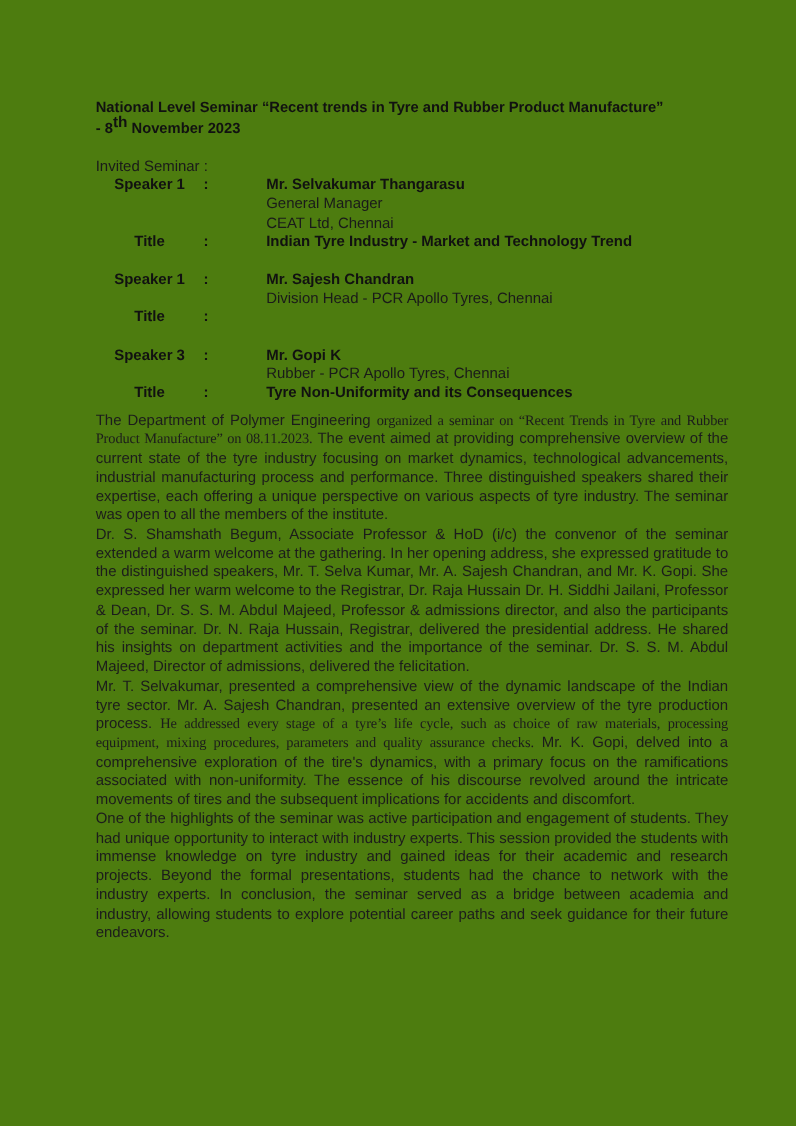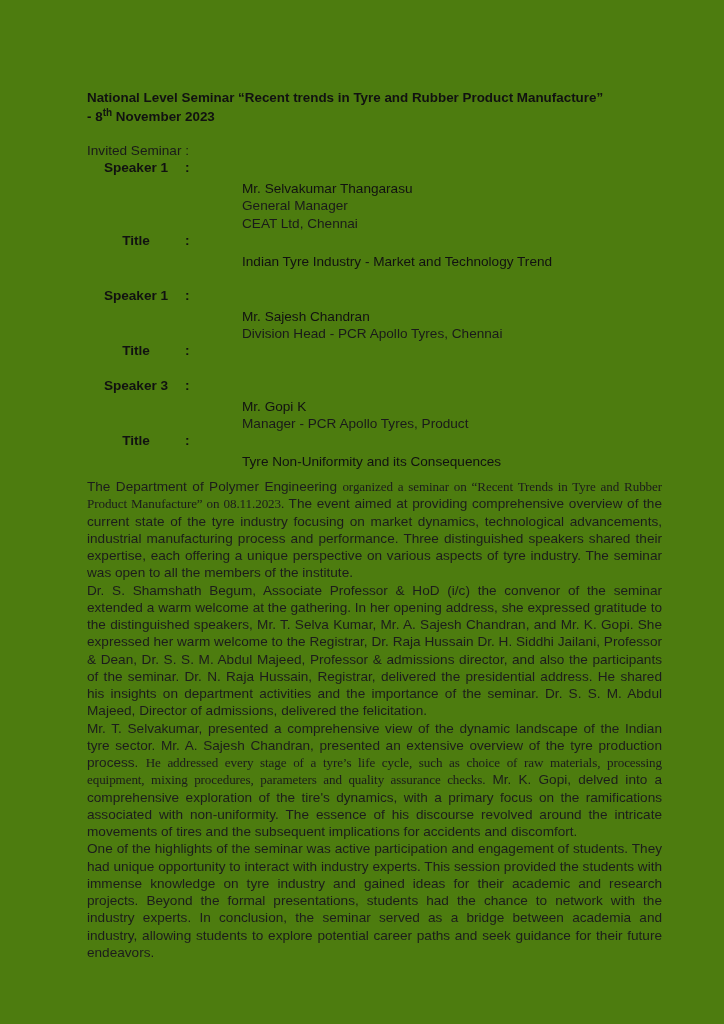--- a/index.html
+++ b/index.html
@@ -28,21 +28,21 @@
     font-size: 13.4px;
     line-height: 19px;
     color: #111111;
     margin: 0 0 16px 0;
   }
   .doc-title .tline {
     display: block;
     white-space: nowrap;
   }
   .doc-title sup {
-    font-size: 10px;
+    font-size: 14px;
     vertical-align: super;
     line-height: 0;
   }
   
   .invited-label {
     font-size: 13.6px;
     line-height: 17.2px;
     margin: 0;
   }
   .speaker-block {
@@ -53,21 +53,21 @@
   }
   .srow {
     display: grid;
     grid-template-columns: 98px 57px 1fr;
     font-size: 13.6px;
     line-height: 17.2px;
   }
   .srow .cell-label { font-weight: bold; color: #111111; text-align: center; }
   .srow .cell-colon { font-weight: bold; color: #111111; }
   .srow .cell-value {}
-  .srow .cell-value.bold { font-weight: normal; color: #111111; margin-top: 21px; }
+  .srow .cell-value.bold { font-weight: bold; color: #111111; }
   
   .report-body {
     margin-top: 0;
   }
   .report-body p {
     margin: 0;
     font-size: 13.6px;
     line-height: 17.25px;
     text-align: justify;
     color: #1c1c1c;
@@ -131,21 +131,21 @@
       </div>
       <div class="speaker-block">
         <div class="srow">
           <span class="cell-label">Speaker 3</span>
           <span class="cell-colon">:</span>
           <span class="cell-value bold">Mr. Gopi K</span>
         </div>
         <div class="srow">
           <span class="cell-label"></span>
           <span class="cell-colon"></span>
-          <span class="cell-value">Manager - PCR Apollo Tyres, Product</span>
+          <span class="cell-value">Rubber - PCR Apollo Tyres, Chennai</span>
         </div>
         <div class="srow">
           <span class="cell-label">Title</span>
           <span class="cell-colon">:</span>
           <span class="cell-value bold">Tyre Non-Uniformity and its Consequences</span>
         </div>
       </div>
     </div>
 
   <div class="report-body" id="report-body">

